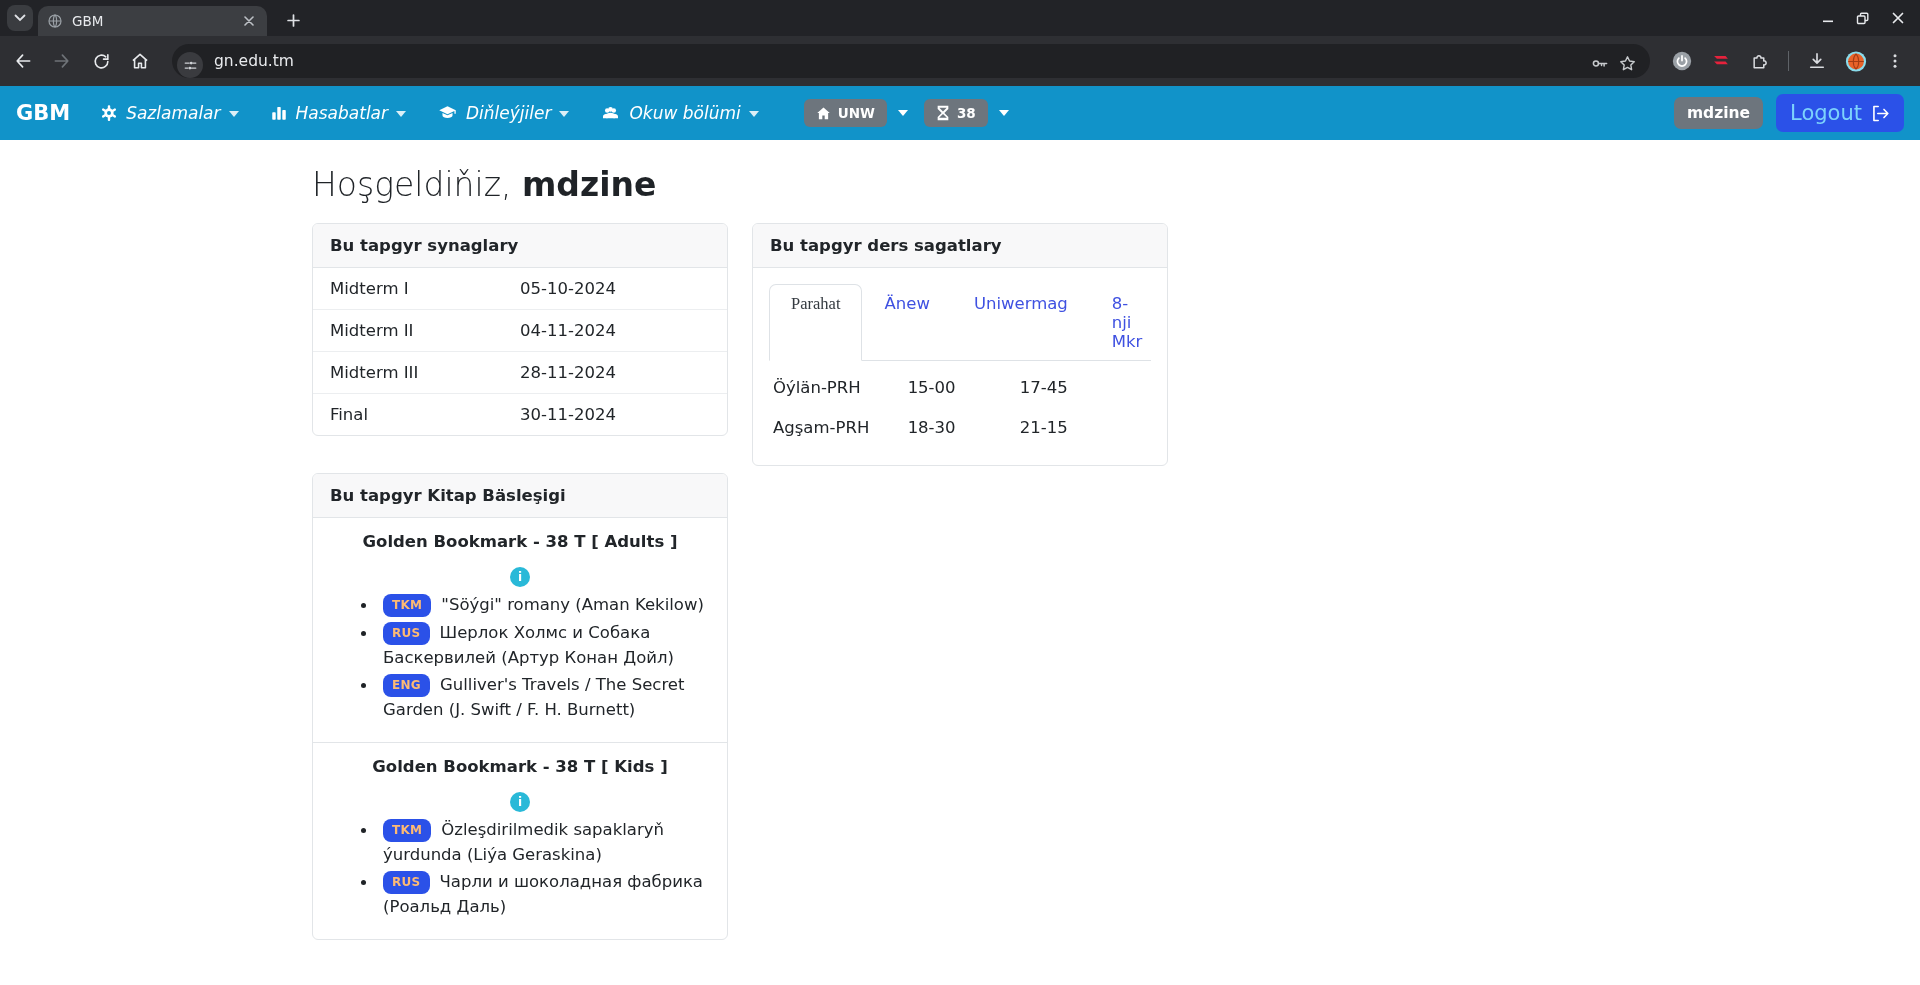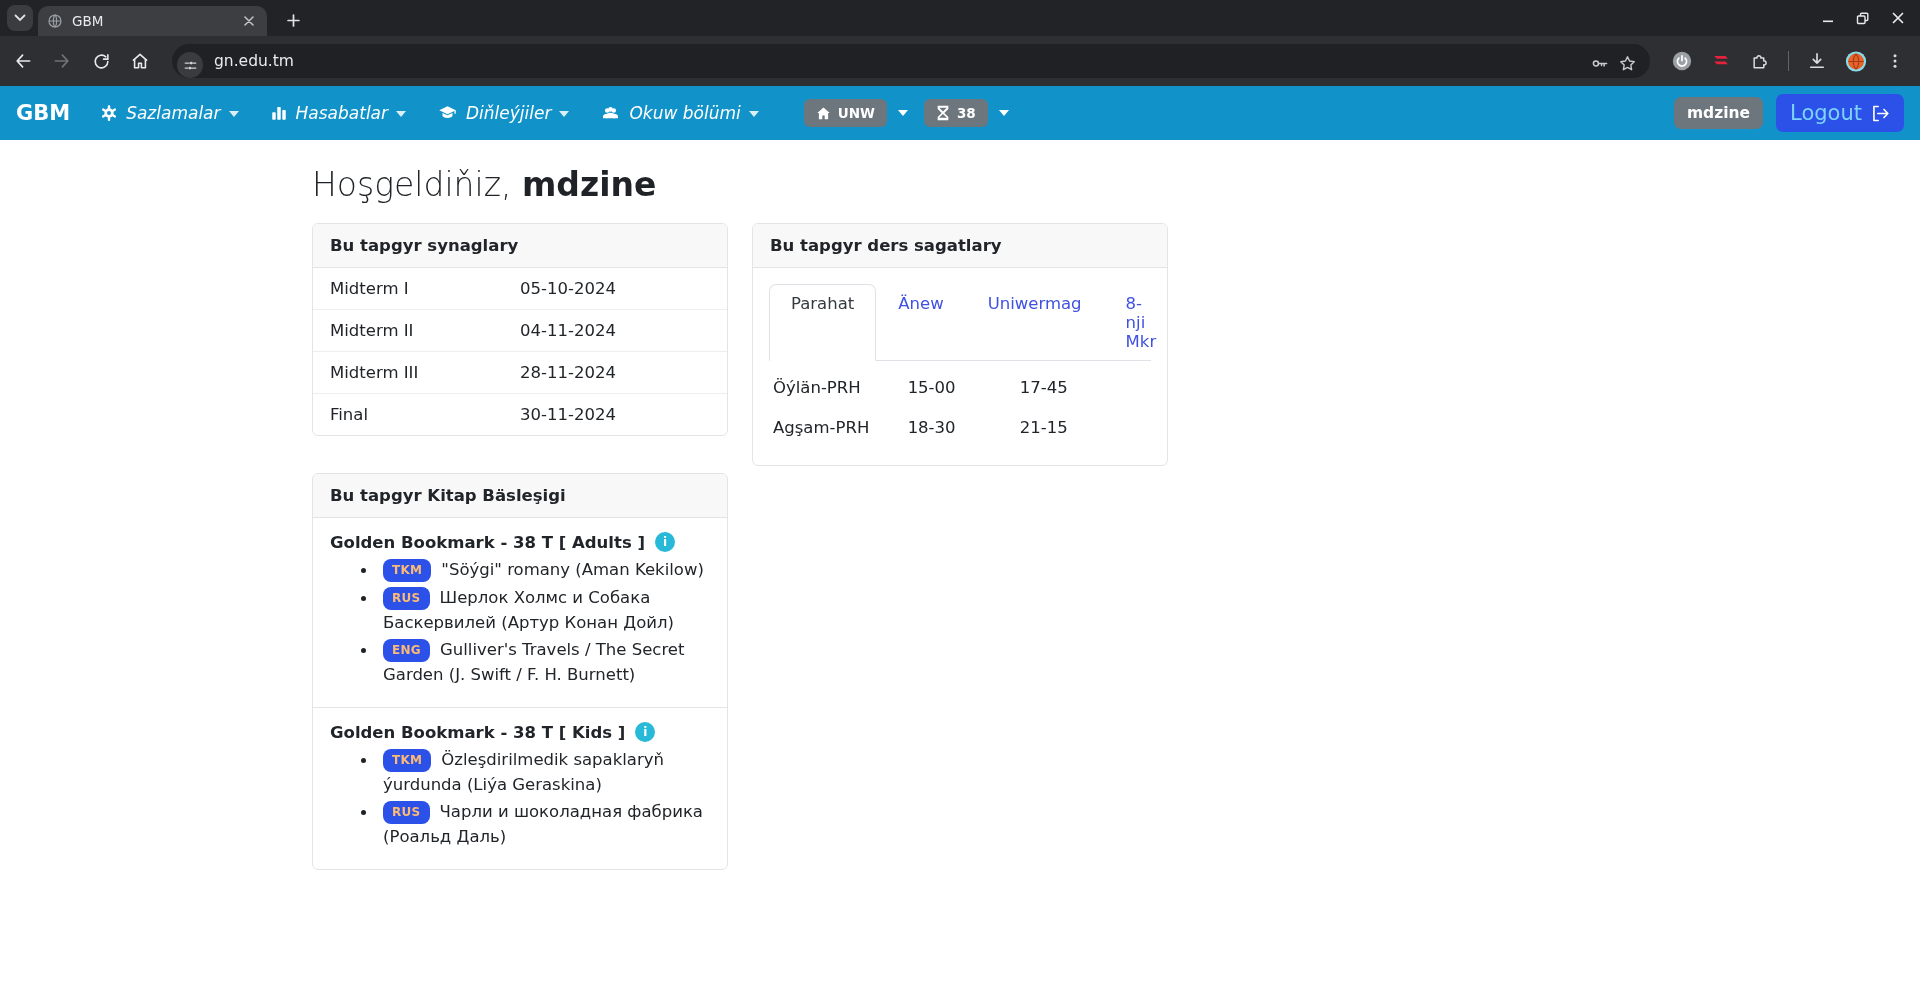--- a/index.html
+++ b/index.html
@@ -61,27 +61,27 @@
 
   .groups-body{padding:19px 17px;}
   .group-link{display:flex;align-items:center;gap:16px;font-size:16.5px;color:var(--text-dark);cursor:pointer;}
 
   .exam-row{display:grid;grid-template-columns:1fr 1fr;padding:11px 17px;font-size:16.5px;}
   .exam-row + .exam-row{border-top:1px solid #eceef0;}
 
   .hours-body{padding:16px 16px 18px;}
   .tabs{display:flex;border-bottom:1px solid #dee2e6;}
   .tab-link{padding:9px 21px;font-size:16.5px;color:var(--link-blue);border:1px solid transparent;border-radius:7px 7px 0 0;margin-bottom:-1px;cursor:pointer;}
-  .tab-link.active{background:#fff;border-color:#dee2e6 #dee2e6 #fff;color:#343a40;}
+  .tab-link.active{background:#fff;border-color:#dee2e6 #dee2e6 #fff;color:#343a40;font-family:Liberation Serif, serif;}
   .hours-table{padding-top:6px;}
   .hours-row{display:grid;grid-template-columns:36% 30% 34%;padding:11px 4px 10px;font-size:16.5px;}
 
   .book-section{padding:14px 17px 17px;}
   .book-section + .book-section{border-top:1px solid var(--card-border);}
-  .section-title{font-weight:700;font-size:16.5px;display:flex;align-items:center;gap:10px;margin-bottom:6px;}
+  .section-title{font-weight:700;font-size:16.5px;display:flex;align-items:center;gap:16px;margin-bottom:6px;flex-direction:column;}
   .info-badge{width:20px;height:20px;border-radius:50%;background:var(--info-cyan);color:#fff;font-size:12px;font-weight:700;display:inline-flex;align-items:center;justify-content:center;cursor:pointer;flex:none;}
   .books{list-style:none;}
   .book{position:relative;padding-left:53px;font-size:16.5px;line-height:1.48;margin-bottom:3px;}
   .book::before{content:"";position:absolute;left:31px;top:10px;width:5px;height:5px;border-radius:50%;background:#1f2327;}
   .lang-badge{display:inline-block;background:var(--primary-blue);color:#fdba74;font-weight:700;font-size:12px;letter-spacing:.3px;padding:3px 9px 2px;border-radius:8px;margin-right:10px;transform:translateY(-1px);}
 </style>
 </head>
 <body>
 
 <div class="titlebar">

